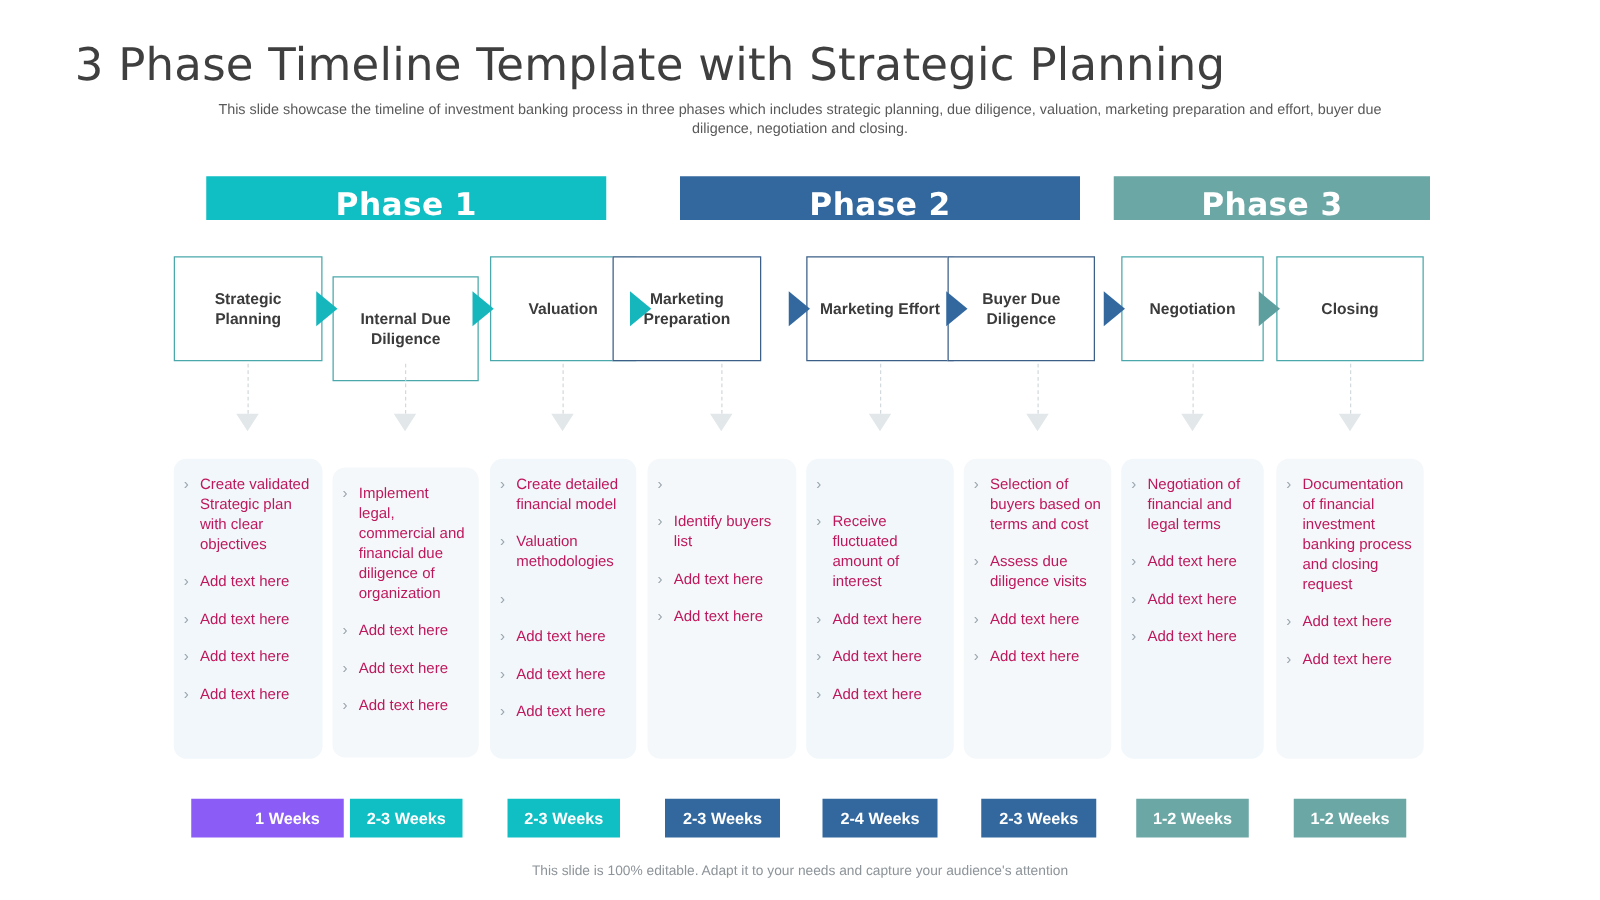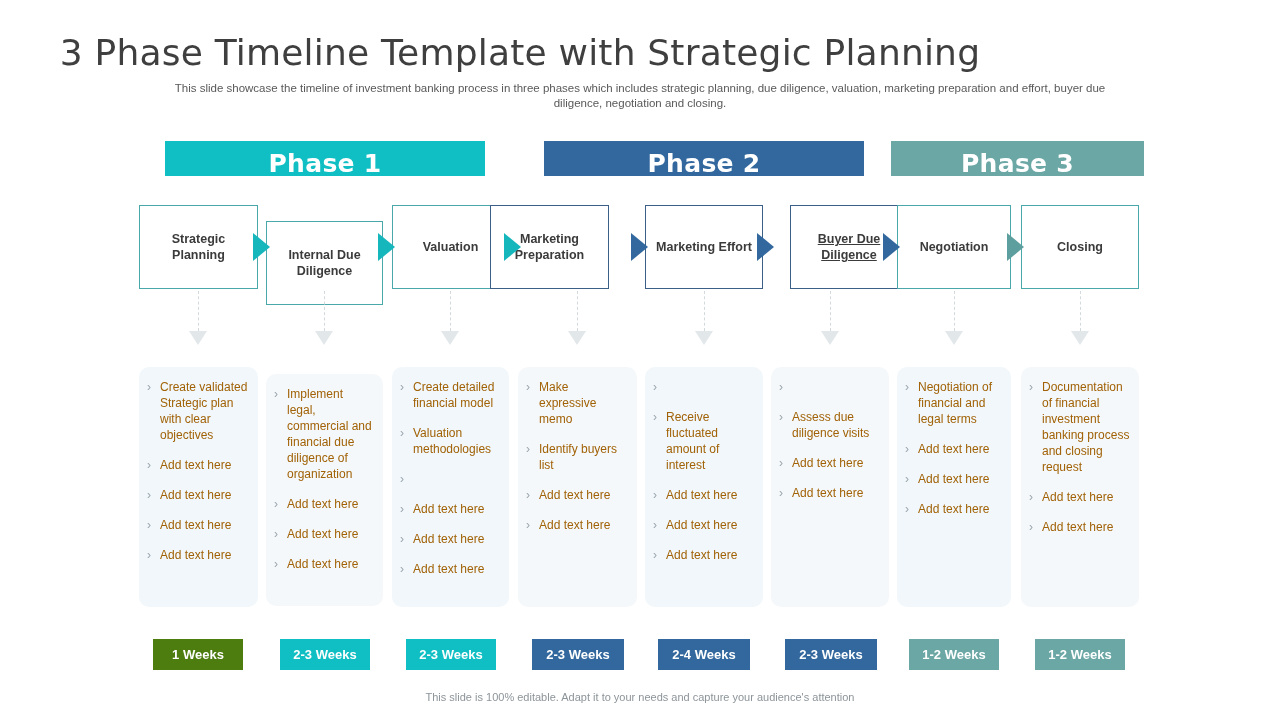--- a/index.html
+++ b/index.html
@@ -124,21 +124,21 @@
     width: 13px;
     font-size: 12px;
     line-height: 16px;
     color: #9aa6ae;
     font-family: "Liberation Sans", sans-serif;
   }
   .bullet-text {
     flex: 1 1 auto;
     font-size: 12px;
     line-height: 16px;
-    color: #a16207;
+    color: #be185d;
     font-family: "Liberation Sans", sans-serif;
   }
 
   
   .week-badge {
     position: absolute;
     top: 639px;
     height: 31px;
     line-height: 31px;
     text-align: center;
@@ -185,21 +185,21 @@
     </div>
     <div class="step-arrow" style="left: 504px; border-left: 17px solid rgb(22, 182, 189);"></div>
     <div class="step-box" style="left: 490px; width: 119px; border-color: rgb(59, 95, 134);">
       <span>Marketing Preparation</span>
     </div>
     <div class="step-arrow" style="left: 631px; border-left: 17px solid rgb(51, 104, 158);"></div>
     <div class="step-box" style="left: 645px; width: 118px; border-color: rgb(59, 95, 134);">
       <span>Marketing Effort</span>
     </div>
     <div class="step-arrow" style="left: 757px; border-left: 17px solid rgb(51, 104, 158);"></div>
-    <div class="step-box" style="left: 790px; width: 118px; border-color: rgb(59, 95, 134); text-decoration: underline;">
+    <div class="step-box" style="left: 758px; width: 118px; border-color: rgb(59, 95, 134);">
       <span>Buyer Due Diligence</span>
     </div>
     <div class="step-arrow" style="left: 883px; border-left: 17px solid rgb(51, 104, 158);"></div>
     <div class="step-box" style="left: 897px; width: 114px; border-color: rgb(74, 168, 171);">
       <span>Negotiation</span>
     </div>
     <div class="step-arrow" style="left: 1007px; border-left: 17px solid rgb(93, 158, 158);"></div>
     <div class="step-box" style="left: 1021px; width: 118px; border-color: rgb(74, 168, 171);">
       <span>Closing</span>
     </div>
@@ -285,21 +285,20 @@
         <span class="bullet-text">Add text here</span>
       </div>
       <div class="bullet-row">
         <span class="bullet-mark">›</span>
         <span class="bullet-text">Add text here</span>
       </div>
     </div>
     <div class="panel alt" style="left: 518px; width: 119px; top: 367px; height: 240px;">
       <div class="bullet-row">
         <span class="bullet-mark">›</span>
-        <span class="bullet-text">Make expressive memo</span>
       </div>
       <div class="bullet-row">
         <span class="bullet-mark">›</span>
         <span class="bullet-text">Identify buyers list</span>
       </div>
       <div class="bullet-row">
         <span class="bullet-mark">›</span>
         <span class="bullet-text">Add text here</span>
       </div>
       <div class="bullet-row">
@@ -324,20 +323,21 @@
         <span class="bullet-text">Add text here</span>
       </div>
       <div class="bullet-row">
         <span class="bullet-mark">›</span>
         <span class="bullet-text">Add text here</span>
       </div>
     </div>
     <div class="panel alt" style="left: 771px; width: 118px; top: 367px; height: 240px;">
       <div class="bullet-row">
         <span class="bullet-mark">›</span>
+        <span class="bullet-text">Selection of buyers based on terms and cost</span>
       </div>
       <div class="bullet-row">
         <span class="bullet-mark">›</span>
         <span class="bullet-text">Assess due diligence visits</span>
       </div>
       <div class="bullet-row">
         <span class="bullet-mark">›</span>
         <span class="bullet-text">Add text here</span>
       </div>
       <div class="bullet-row">
@@ -372,21 +372,21 @@
         <span class="bullet-mark">›</span>
         <span class="bullet-text">Add text here</span>
       </div>
       <div class="bullet-row">
         <span class="bullet-mark">›</span>
         <span class="bullet-text">Add text here</span>
       </div>
     </div>
   </div>
 <div id="badges">
-    <div class="week-badge" style="left: 153px; width: 90px; background: #4d7c0f;"><span>1 Weeks</span></div>
+    <div class="week-badge" style="left: 153px; width: 90px; background: #8b5cf6; padding-left: 32px;"><span>1 Weeks</span></div>
     <div class="week-badge" style="left: 280px; width: 90px; background: rgb(16, 191, 196);"><span>2-3 Weeks</span></div>
     <div class="week-badge" style="left: 406px; width: 90px; background: rgb(16, 191, 196);"><span>2-3 Weeks</span></div>
     <div class="week-badge" style="left: 532px; width: 92px; background: rgb(51, 104, 158);"><span>2-3 Weeks</span></div>
     <div class="week-badge" style="left: 658px; width: 92px; background: rgb(51, 104, 158);"><span>2-4 Weeks</span></div>
     <div class="week-badge" style="left: 785px; width: 92px; background: rgb(51, 104, 158);"><span>2-3 Weeks</span></div>
     <div class="week-badge" style="left: 909px; width: 90px; background: rgb(106, 167, 165);"><span>1-2 Weeks</span></div>
     <div class="week-badge" style="left: 1035px; width: 90px; background: rgb(106, 167, 165);"><span>1-2 Weeks</span></div>
   </div>
 
 <div class="slide-footer">This slide is 100% editable. Adapt it to your needs and capture your audience's attention</div>

